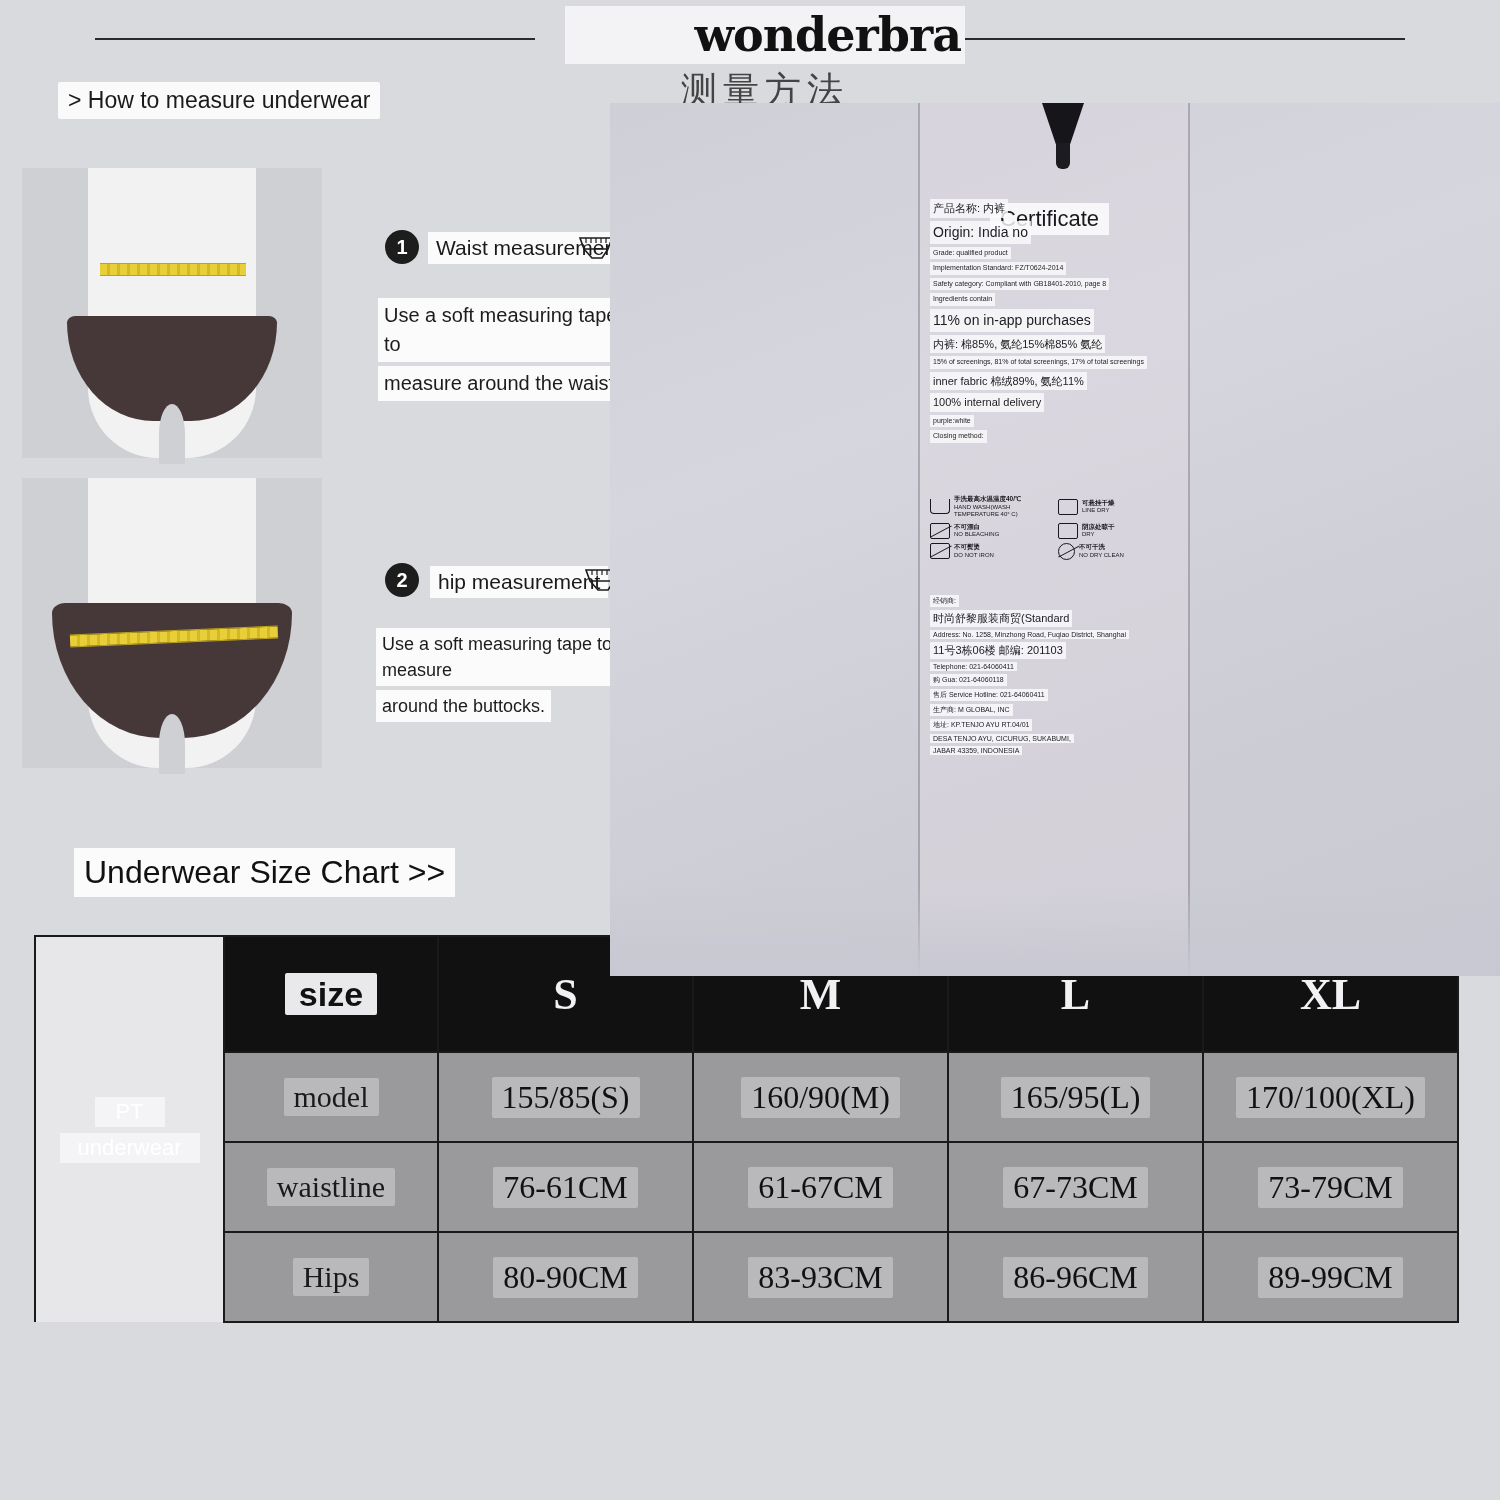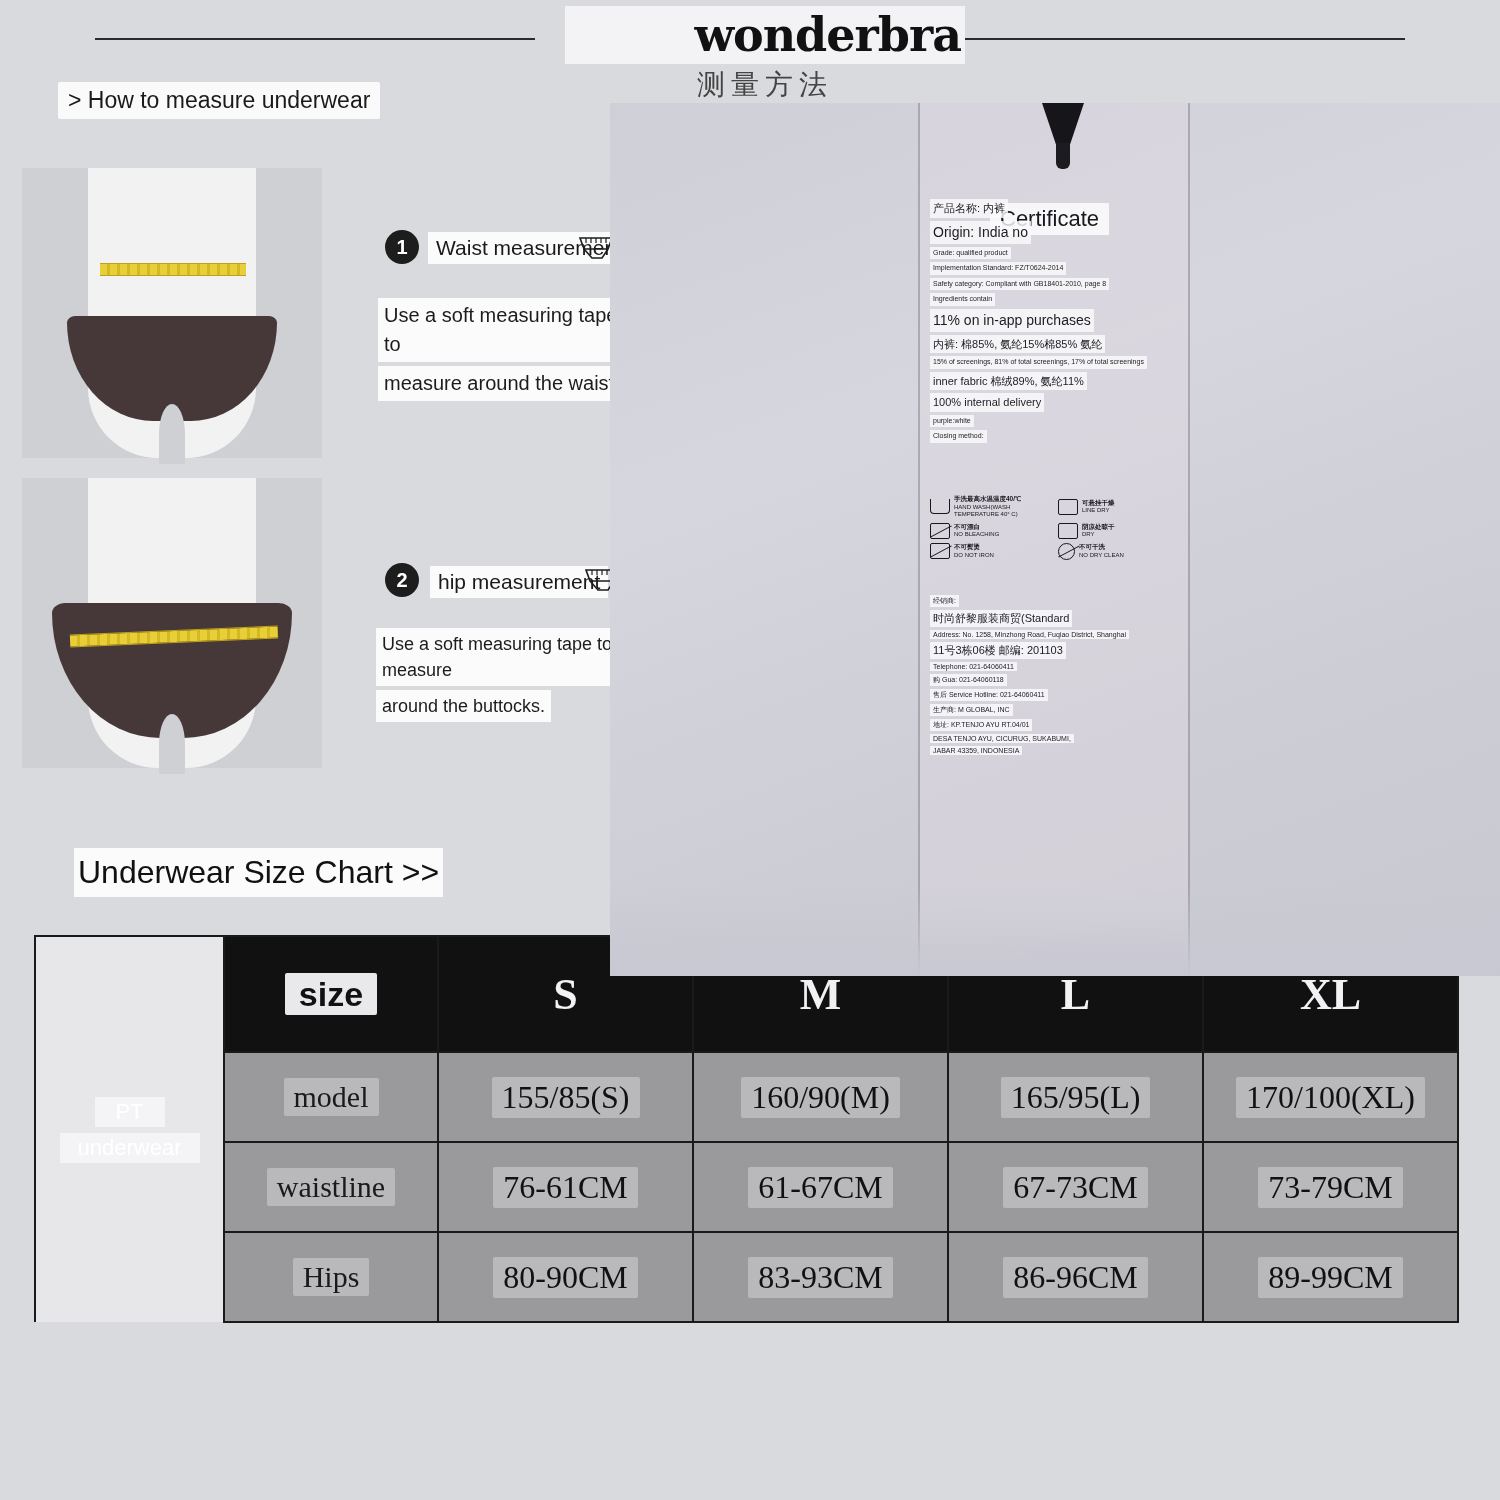--- a/index.html
+++ b/index.html
@@ -43,21 +43,21 @@
     background: #f3f3f5;
     padding: 2px 4px;
     box-sizing: border-box;
   }
   .brand-sub {
     position: absolute;
     left: 565px;
     top: 66px;
     width: 400px;
     text-align: center;
-    font-size: 28px;
+    font-size: 36px;
     color: #2a2a2a;
     opacity: .85;
     letter-spacing: 6px;
   }
 
   
   .howto-label {
     position: absolute;
     left: 58px; top: 82px;
     font-size: 23px;
@@ -182,21 +182,21 @@
   .step-body.b1 { left: 378px; top: 298px; width: 250px; }
   .step-body.b2 { left: 376px; top: 628px; width: 250px; }
   .step-body.b2 span { font-size: 18px; }
 
   
   .chart-heading {
     position: absolute;
     left: 74px; top: 848px;
     font-size: 32px;
     background: #fbfbfc;
-    padding: 6px 4px;
+    padding: 6px 10px;
     color: #111;
   }
 
   
   .size-table {
     position: absolute;
     left: 34px; top: 935px;
     width: 1425px;
     border-collapse: collapse;
     table-layout: fixed;

